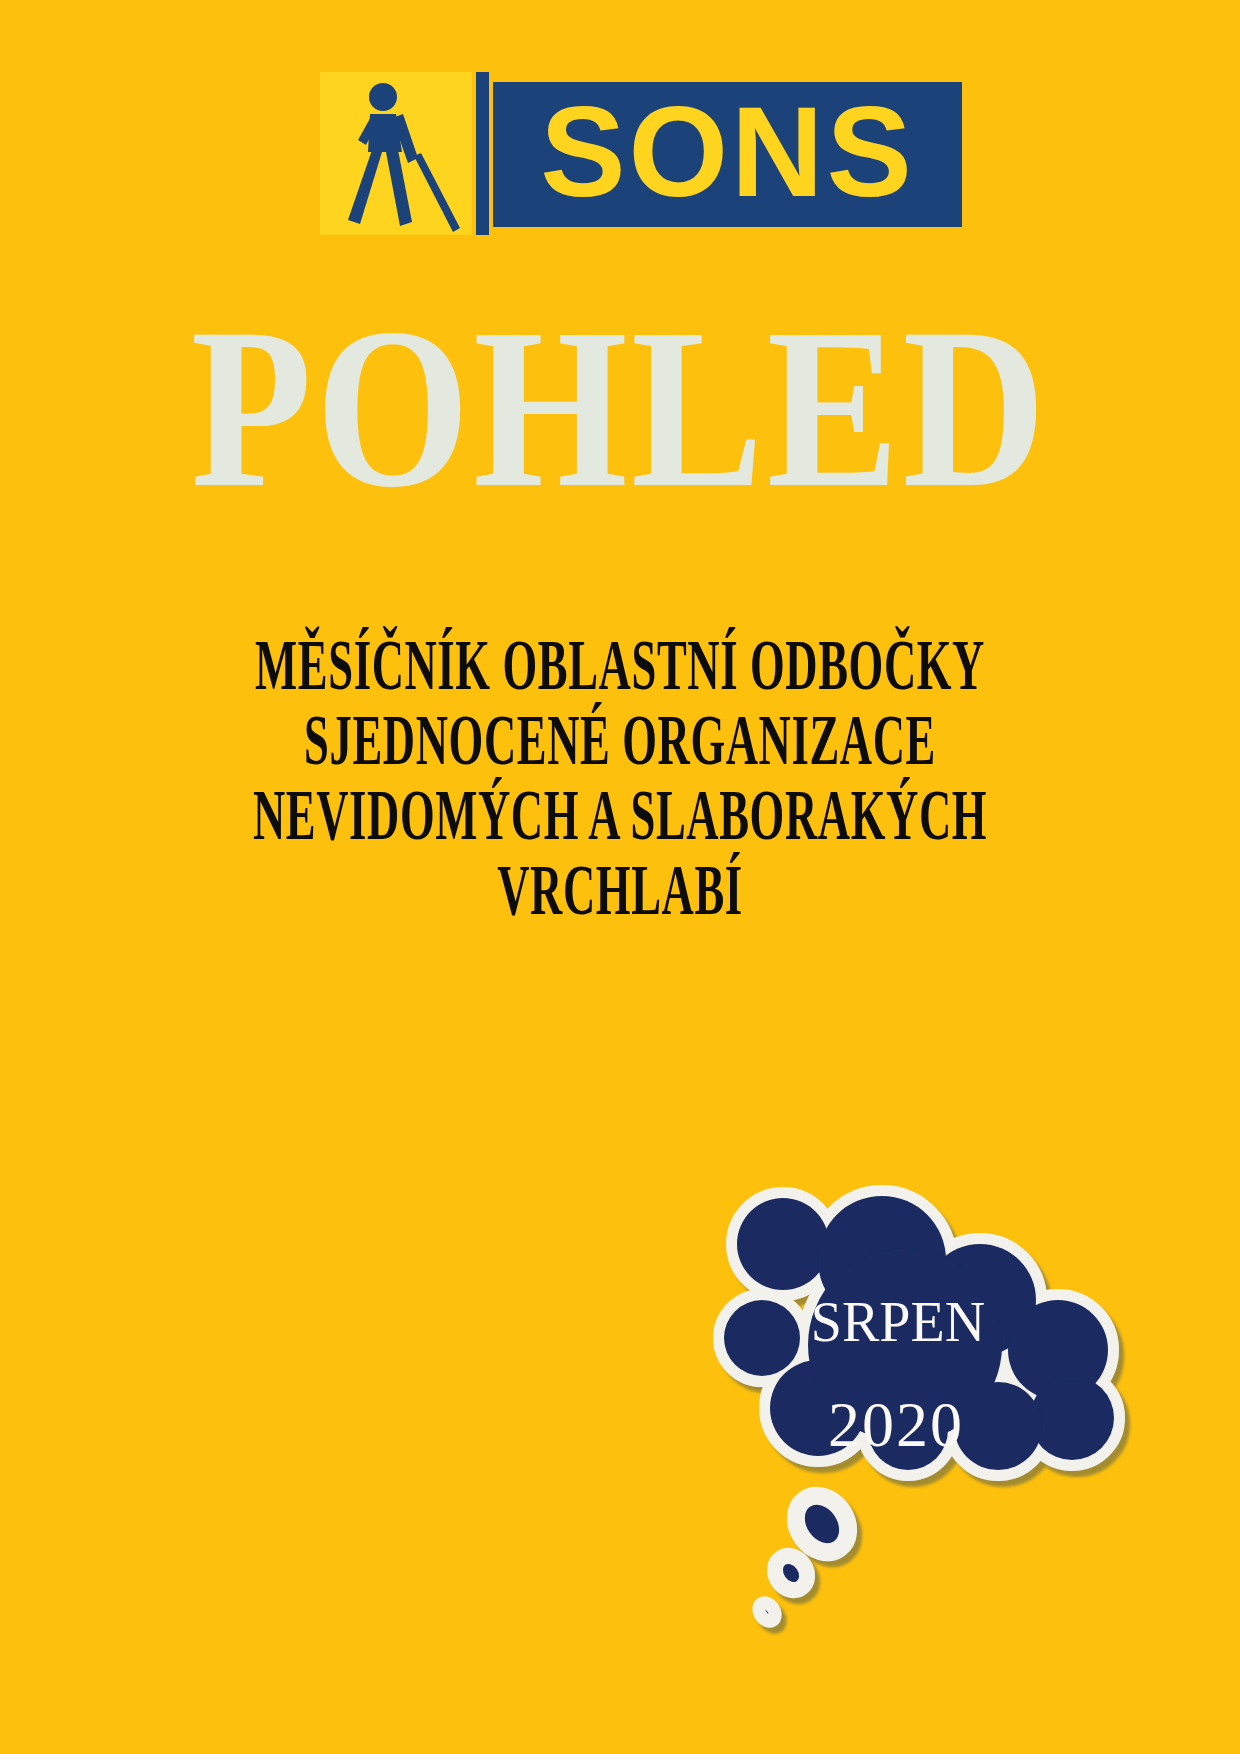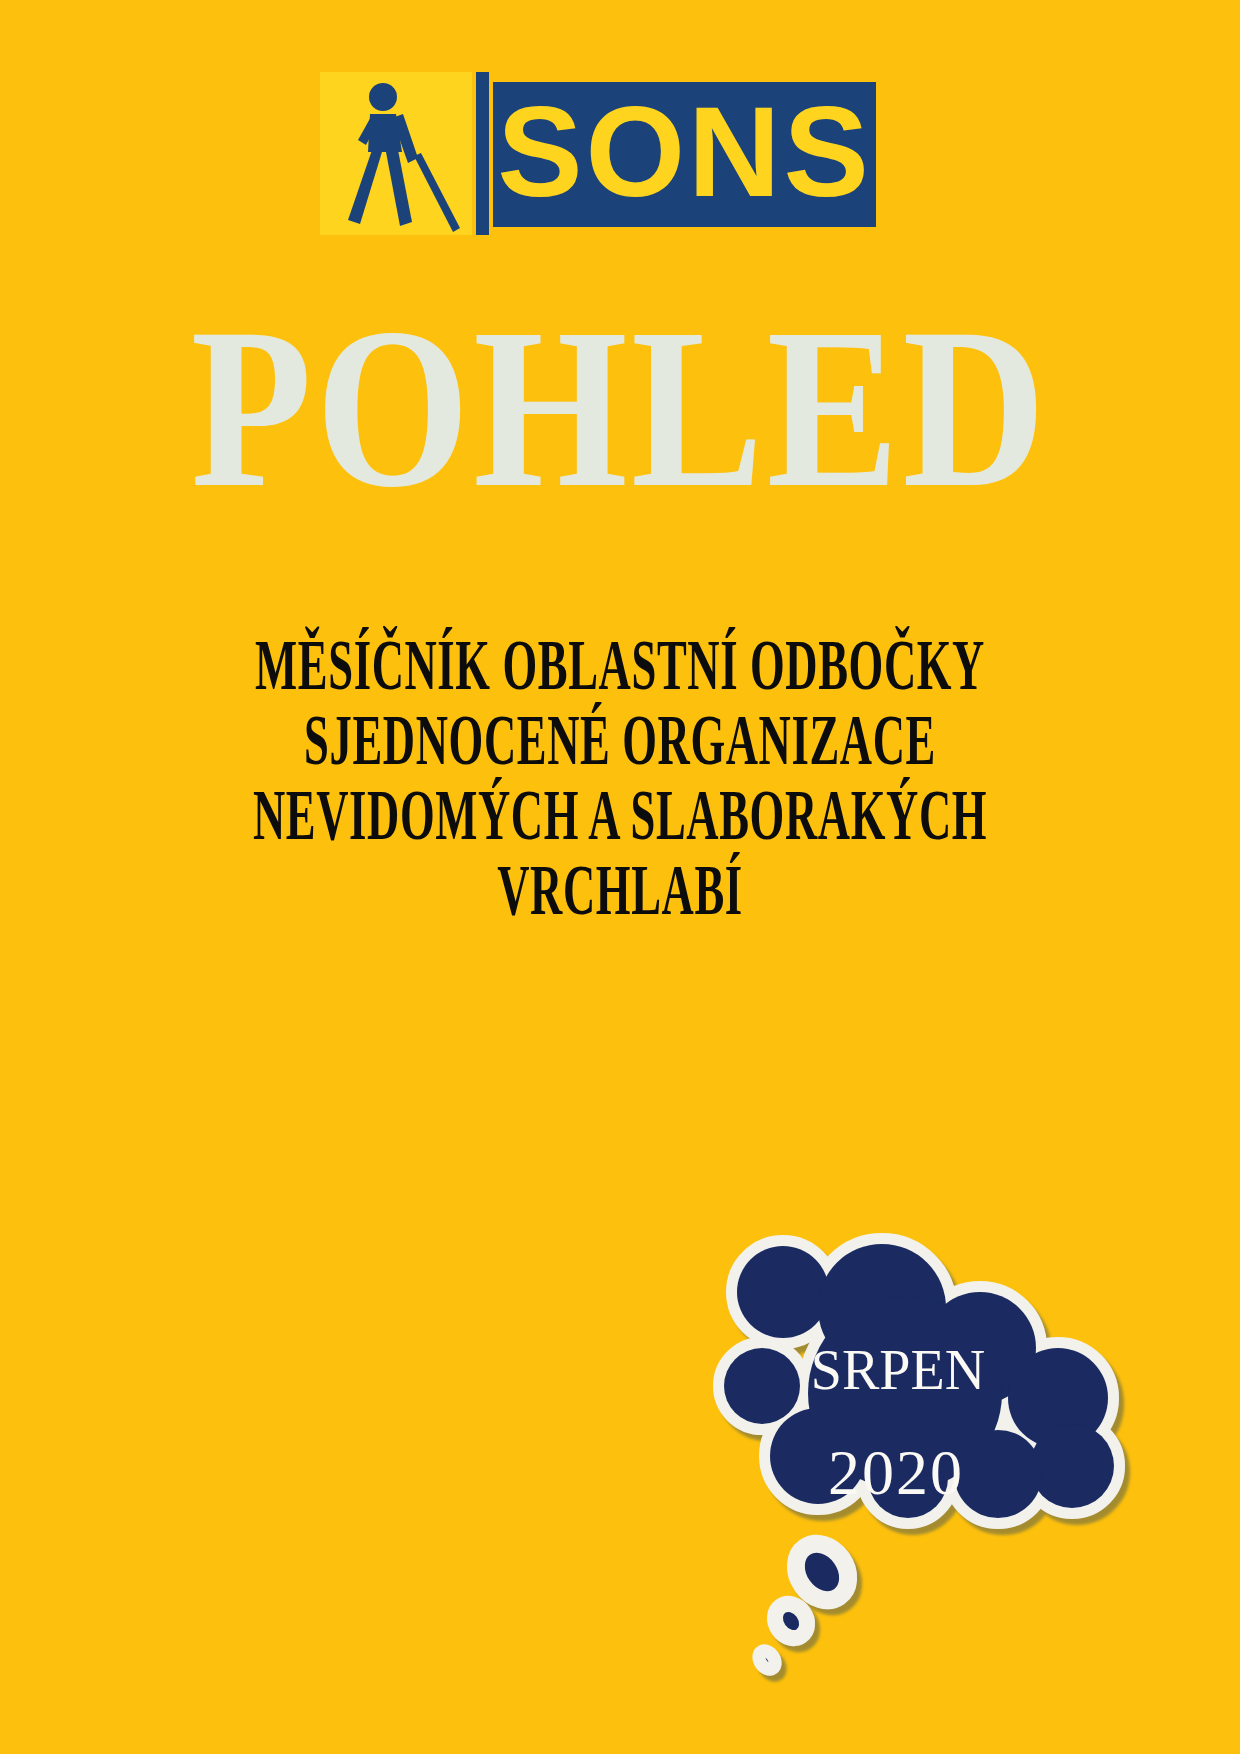--- a/index.html
+++ b/index.html
@@ -24,21 +24,21 @@
     flex:0 0 auto;
   }
   .logo-gap{width:4px;flex:0 0 auto;}
   .logo-divider{
     width:13px;height:163px;
     background:#1B4379;
     flex:0 0 auto;
   }
   .sons-wordmark{
     margin-top:10px;
-    width:383px;height:145px;
+    width:469px;height:145px;
     background:#1B4379;
     color:#FFD41E;
     display:flex;align-items:center;justify-content:center;
     font-family:"Liberation Sans", sans-serif;
     font-weight:700;
     font-size:128px;
     letter-spacing:3px;
     line-height:1;
     padding-bottom:6px;
     box-sizing:border-box;
@@ -70,21 +70,21 @@
     font-size:72px;
     line-height:75px;
     letter-spacing:1px;
     transform:scaleX(0.62);
     transform-origin:50% 0;
     white-space:nowrap;
   }
 
   
   .issue-bubble{
-    position:absolute;left:690px;top:1198px;
+    position:absolute;left:690px;top:1150px;
     width:460px;height:520px;
   }
   .issue-bubble svg{display:block;width:100%;height:100%;}
   .bubble-text{
     font-family:"Liberation Serif", serif;
     fill:#FAF9F4;
   }
 </style>
 </head>
 <body>

